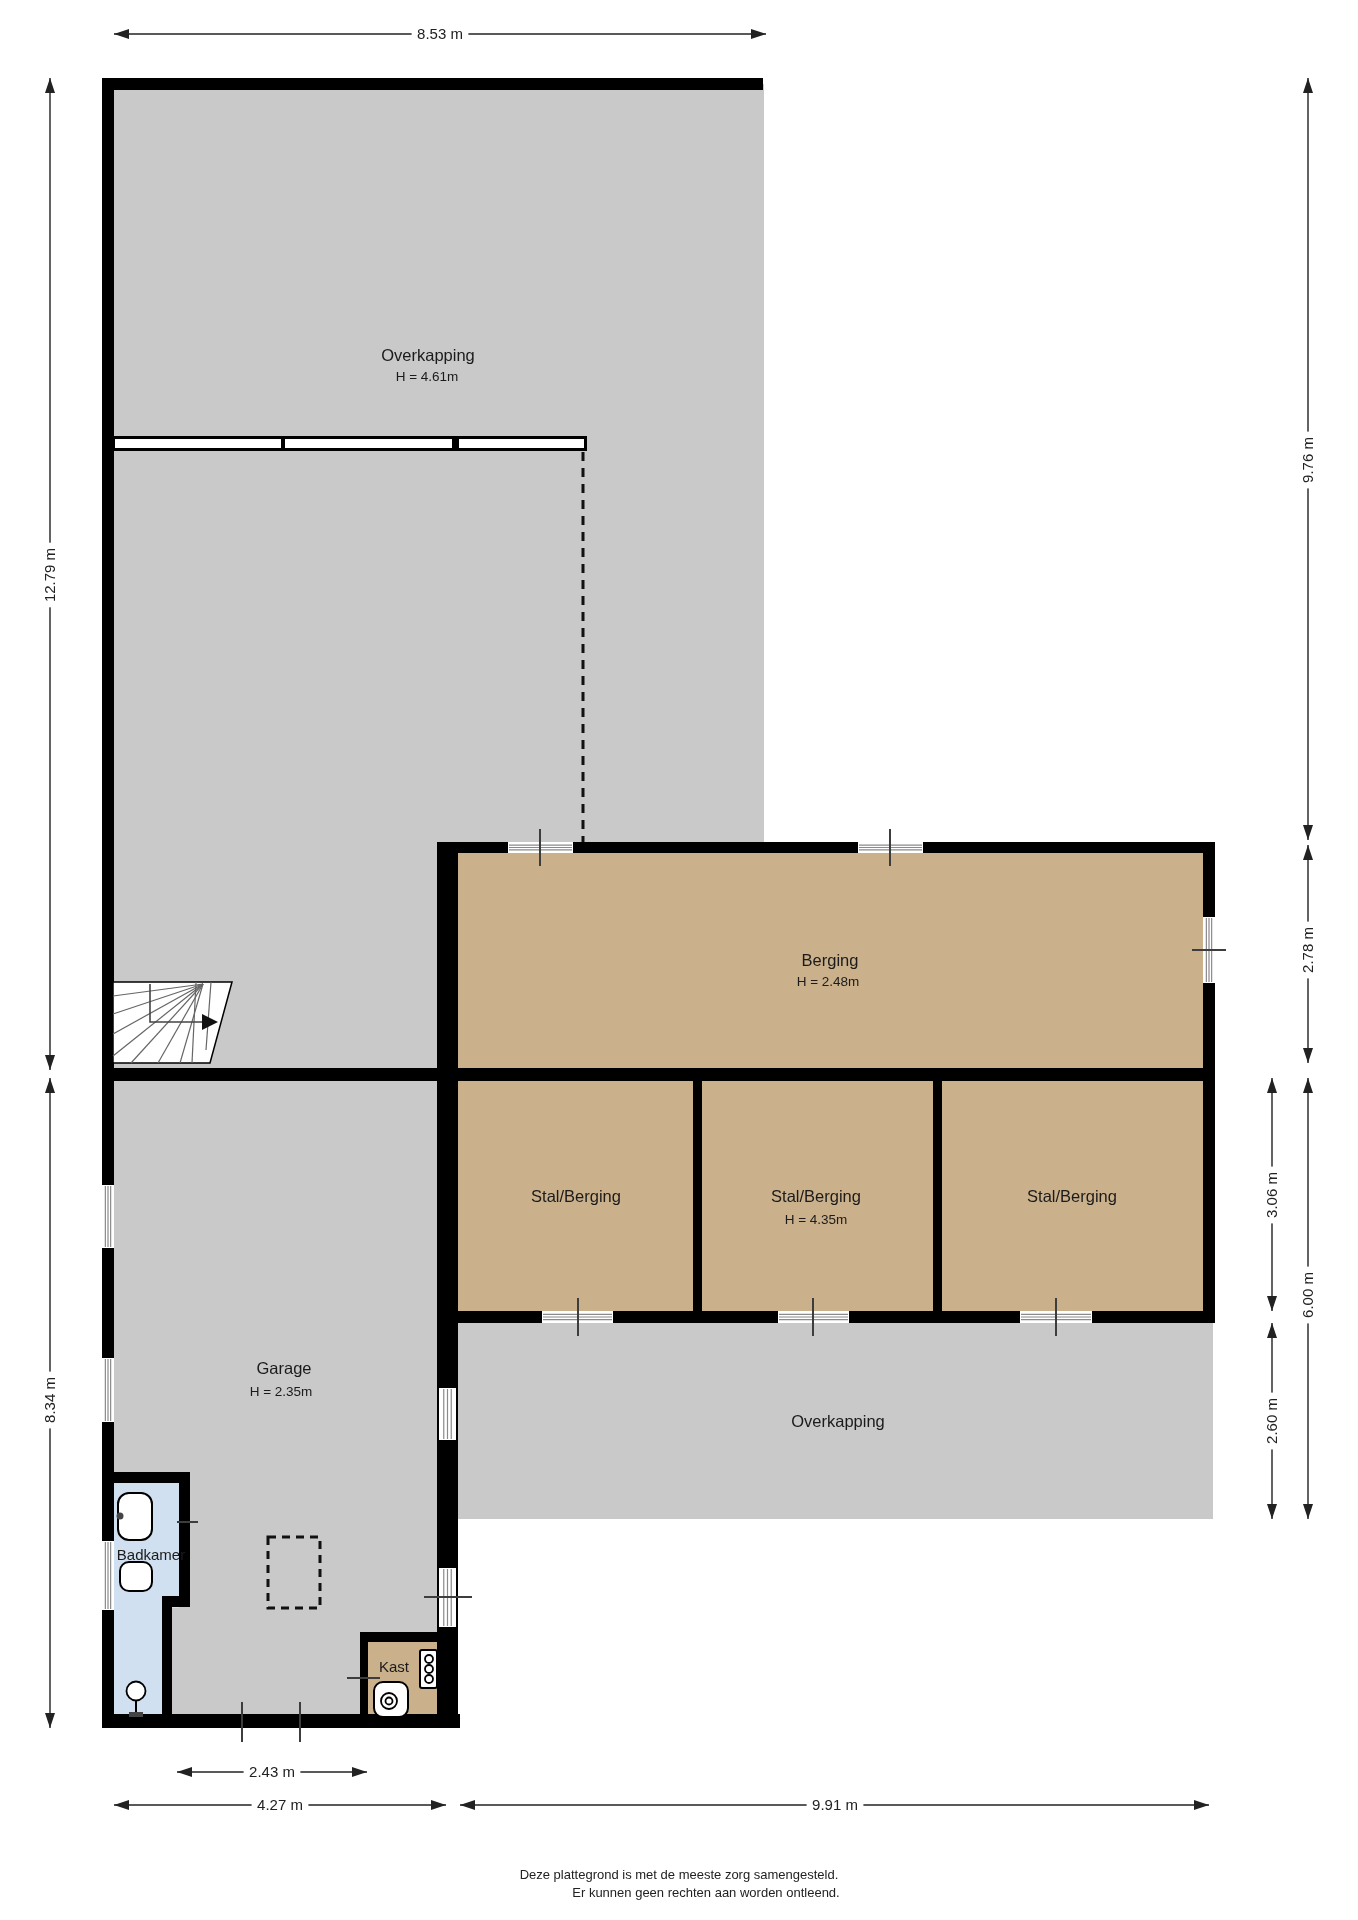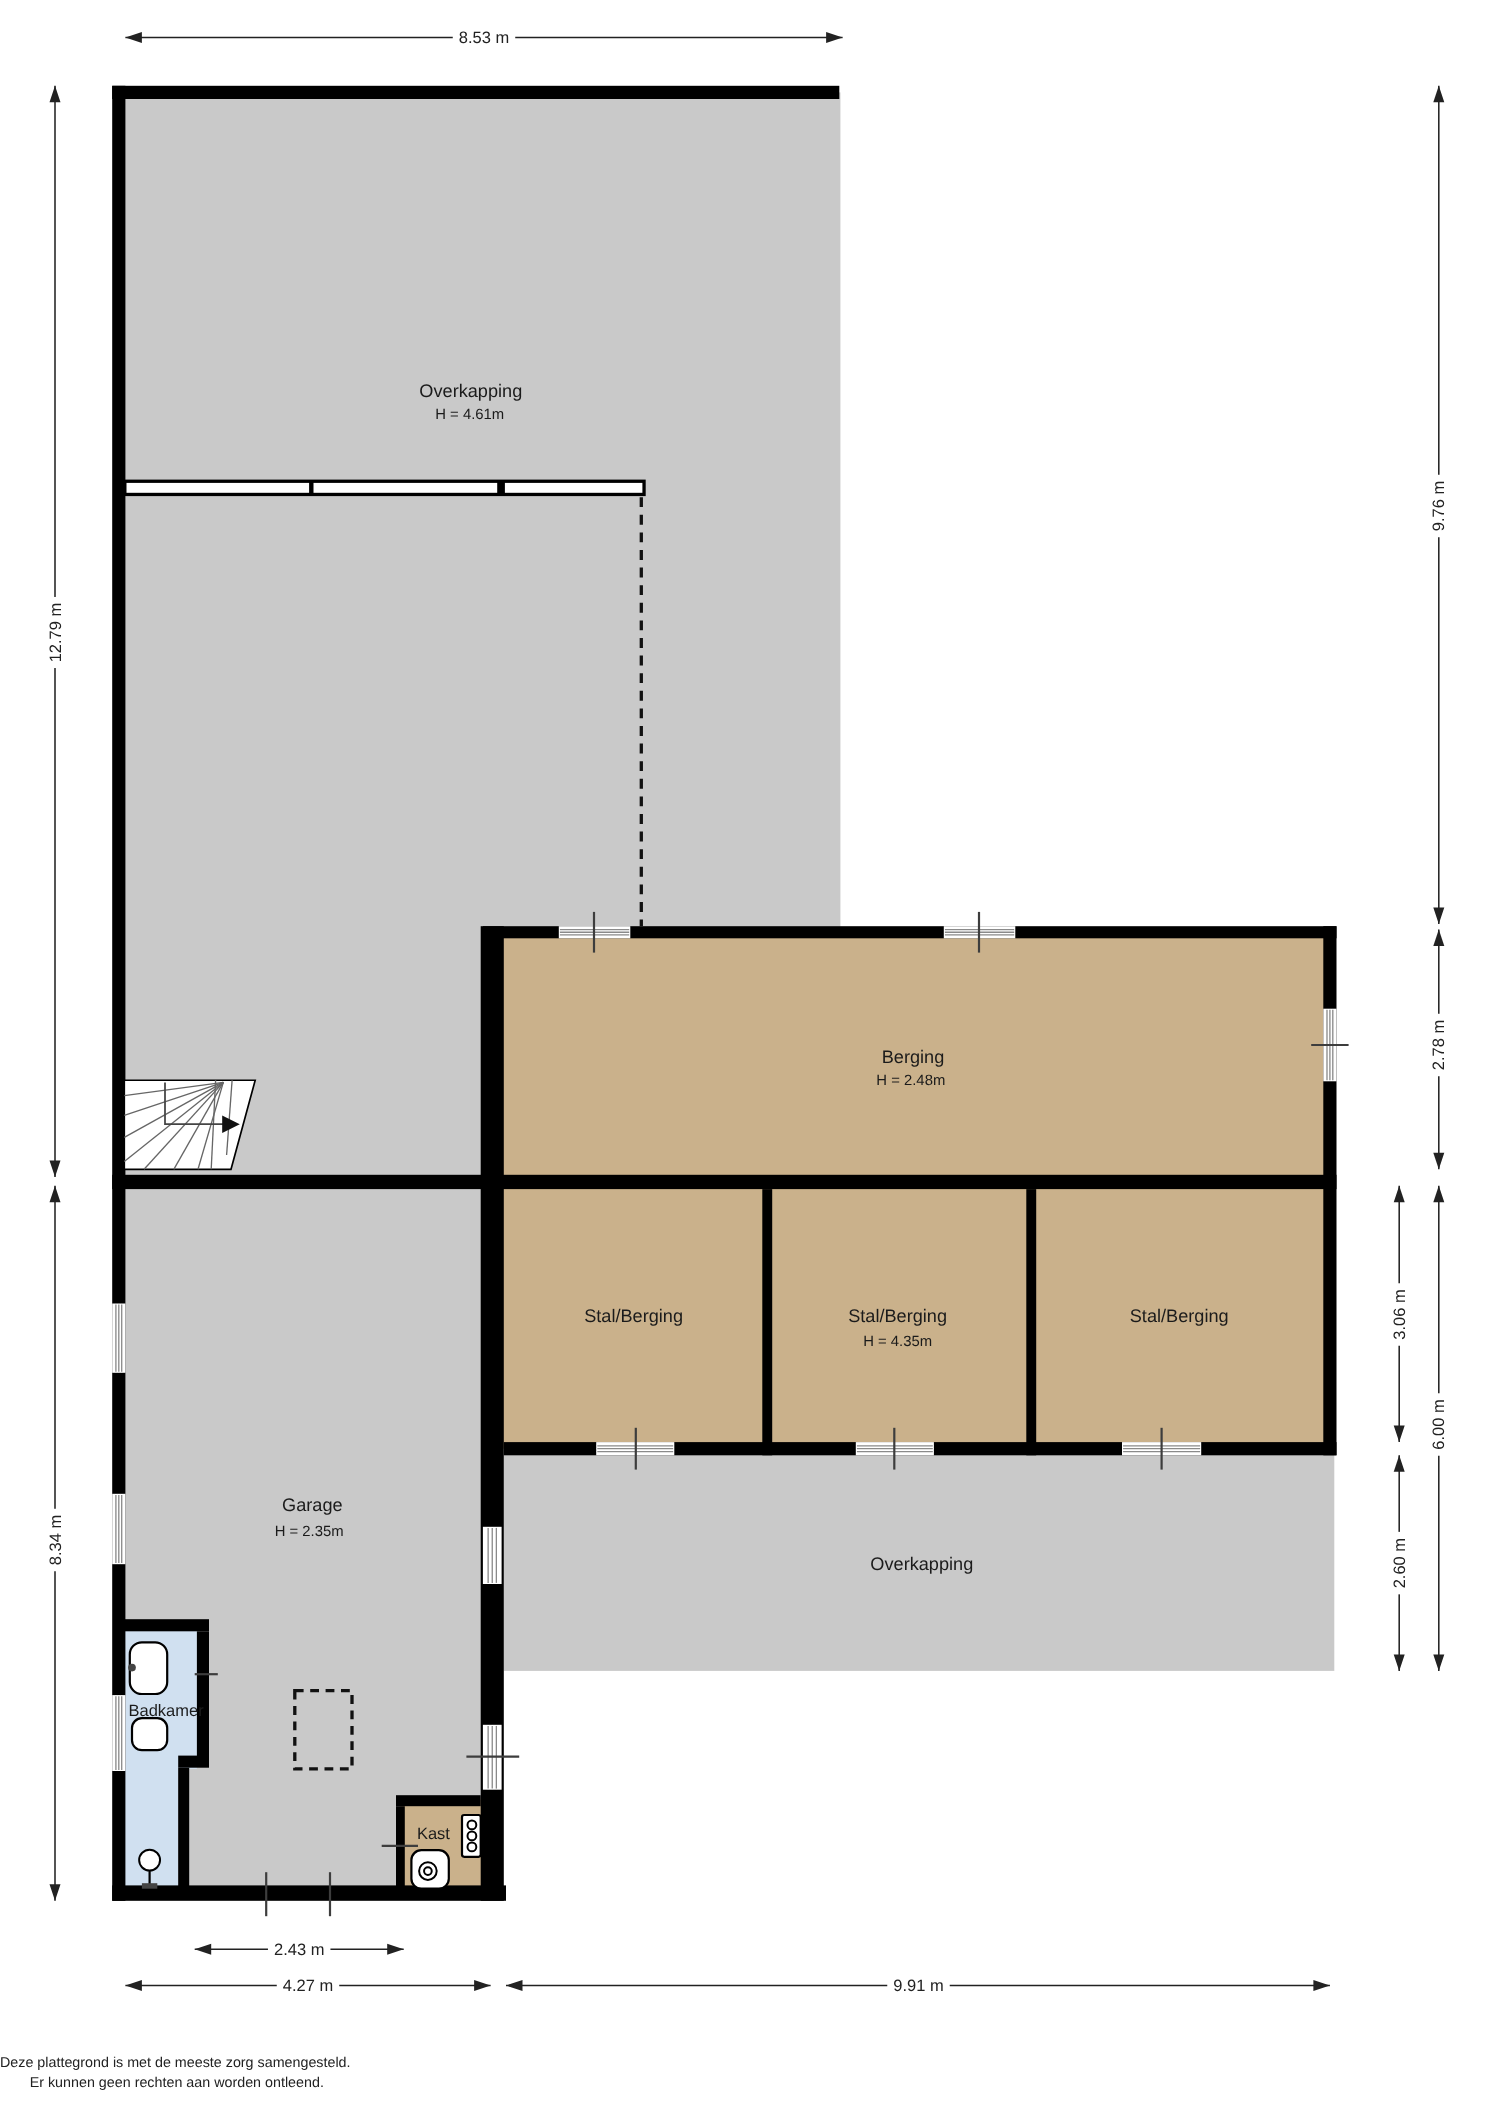--- a/index.html
+++ b/index.html
@@ -1,19 +1,19 @@
 <!DOCTYPE html>
 <html><head>
 <meta charset="utf-8">
 <style>
   html,body{margin:0;padding:0;background:#ffffff;}
   #stage{position:relative;width:1358px;height:1920px;background:#ffffff;overflow:hidden;
          font-family:"Liberation Sans", sans-serif;}
   #plan-svg{position:absolute;left:0;top:0;width:1358px;height:1920px;display:block;}
-  .footer-line{position:absolute;left:0;width:100%;text-align:left;font-size:13px;color:#222;
+  .footer-line{position:absolute;left:0;width:100%;text-align:center;font-size:13px;color:#222;
                font-family:"Liberation Sans", sans-serif;}
   #footer-1{top:1867px;}
   #footer-2{top:1885px;padding-left:27px;}
 </style>
 </head>
 <body>
 
 <div id="stage">
   <svg id="plan-svg" viewBox="0 0 1358 1920" xmlns="http://www.w3.org/2000/svg">
       <rect x="108" y="84" width="656" height="762" fill="#c9c9c9"></rect>

